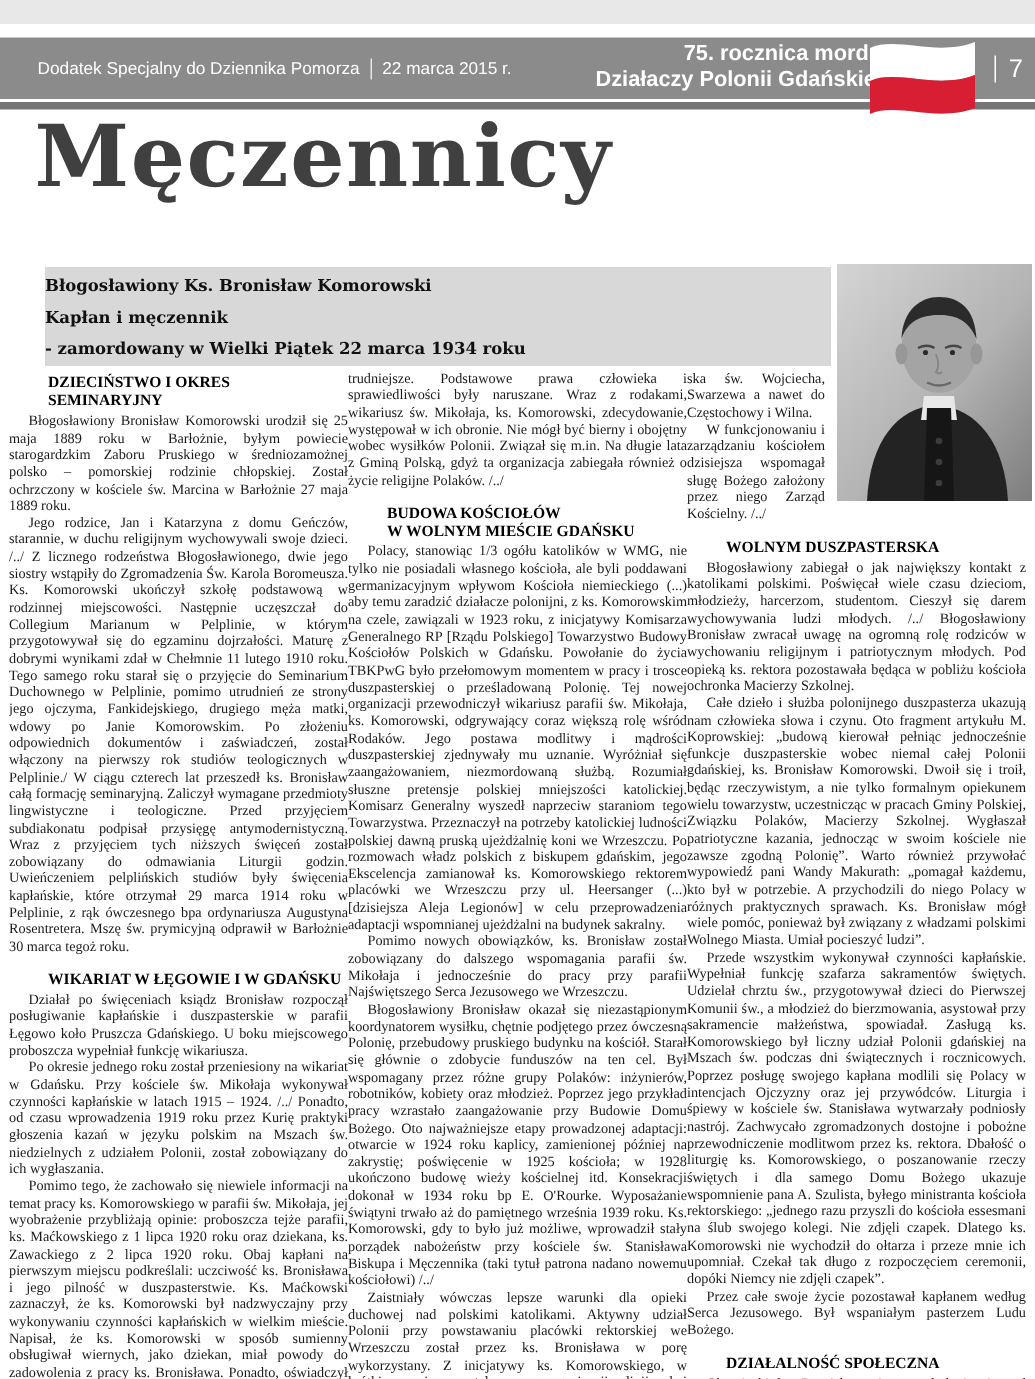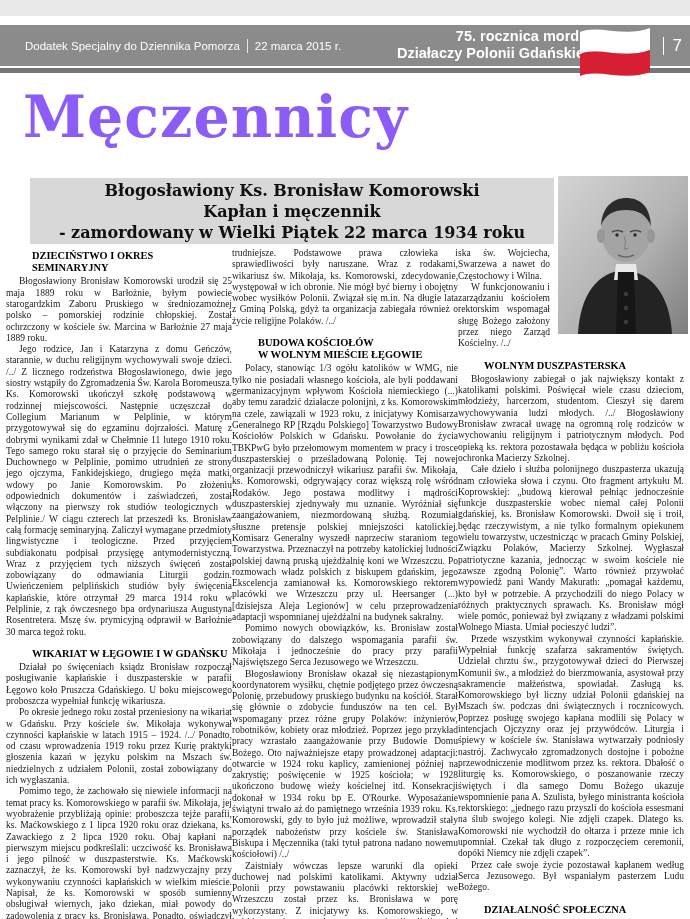--- a/index.html
+++ b/index.html
@@ -34,30 +34,30 @@
   }
   .flag{ position:absolute; top:8px; left:578px; width:74px; height:52px; }
   .pageno{
     position:absolute; top:18px; right:8px; height:24px;
     display:flex; align-items:center;
     font-family:"Liberation Sans", sans-serif; font-size:17px; color:#ffffff;
   }
   .pageno .bar{ display:inline-block; width:1px; height:18px; background:#ffffff; margin-right:9px; }
   
   .headline{
-    position:absolute; top:72px; left:23px; margin:0;
+    position:absolute; top:60px; left:23px; margin:0;
     font-family:"DejaVu Serif", serif; font-weight:bold;
-    font-size:57px; line-height:1; color:#8b5cf6; letter-spacing:1px;
+    font-size:57px; line-height:1; color:#404040; letter-spacing:1px;
   }
   
   .subhead{
     position:absolute; top:162px; left:30px; width:524px; height:66px;
     background:#d8d8d8; display:flex; flex-direction:column; justify-content:center;
-    text-align:center; font-family:"DejaVu Serif", serif; font-weight:bold;
-    font-size:16px; line-height:21px; color:#101010;
+    text-align:left; font-family:"DejaVu Serif", serif; font-weight:bold;
+    font-size:11px; line-height:21px; color:#101010;
   }
   
   .photo{
     position:absolute; top:160px; left:558px; width:130px; height:158px;
     filter:grayscale(1); overflow:hidden; background:#bdbdbd;
   }
   .photo svg{display:block;}
   
   .columns{
     position:absolute; top:232px; left:6px; right:6px; bottom:0;
@@ -148,30 +148,30 @@
         <p class="indent">Błogosławiony Bronisław Komorowski urodził się 25 maja 1889 roku w Barłożnie, byłym powiecie starogardzkim Zaboru Pruskiego w średniozamożnej polsko – pomorskiej rodzinie chłopskiej. Został ochrzczony w kościele św. Marcina w Barłożnie 27 maja 1889 roku.</p>
         <p class="indent">Jego rodzice, Jan i Katarzyna z domu Geńczów, starannie, w duchu religijnym wychowywali swoje dzieci. /../ Z licznego rodzeństwa Błogosławionego, dwie jego siostry wstąpiły do Zgromadzenia Św. Karola Boromeusza. Ks. Komorowski ukończył szkołę podstawową w rodzinnej miejscowości. Następnie uczęszczał do Collegium Marianum w Pelplinie, w którym przygotowywał się do egzaminu dojrzałości. Maturę z dobrymi wynikami zdał w Chełmnie 11 lutego 1910 roku. Tego samego roku starał się o przyjęcie do Seminarium Duchownego w Pelplinie, pomimo utrudnień ze strony jego ojczyma, Fankidejskiego, drugiego męża matki, wdowy po Janie Komorowskim. Po złożeniu odpowiednich dokumentów i zaświadczeń, został włączony na pierwszy rok studiów teologicznych w Pelplinie./ W ciągu  czterech lat przeszedł ks. Bronisław całą formację seminaryjną. Zaliczył wymagane przedmioty lingwistyczne i teologiczne. Przed przyjęciem subdiakonatu podpisał przysięgę antymodernistyczną.  Wraz z przyjęciem tych niższych święceń został zobowiązany do odmawiania Liturgii godzin. Uwieńczeniem pelplińskich studiów były święcenia kapłańskie, które otrzymał 29 marca 1914 roku w Pelplinie, z rąk ówczesnego bpa ordynariusza Augustyna Rosentretera. Mszę św. prymicyjną odprawił w Barłożnie 30 marca tegoż roku.</p>
         <h3>WIKARIAT W ŁĘGOWIE I W GDAŃSKU</h3>
         <p class="indent">Działał po święceniach ksiądz Bronisław rozpoczął posługiwanie kapłańskie i duszpasterskie w parafii Łęgowo koło Pruszcza Gdańskiego. U boku miejscowego proboszcza wypełniał funkcję wikariusza.</p>
         <p class="indent">Po okresie jednego roku został przeniesiony na wikariat w Gdańsku. Przy kościele św. Mikołaja wykonywał czynności kapłańskie w latach 1915 – 1924. /../ Ponadto, od czasu wprowadzenia 1919 roku przez Kurię praktyki głoszenia kazań w języku polskim na Mszach św. niedzielnych z udziałem Polonii, został zobowiązany do ich wygłaszania.</p>
         <p class="indent">Pomimo tego, że zachowało się niewiele informacji na temat pracy ks. Komorowskiego w parafii św. Mikołaja, jej wyobrażenie przybliżają opinie: proboszcza tejże parafii, ks. Maćkowskiego z 1 lipca 1920 roku oraz dziekana, ks. Zawackiego z 2 lipca 1920 roku. Obaj kapłani na pierwszym miejscu podkreślali: uczciwość ks. Bronisława i jego pilność w duszpasterstwie. Ks. Maćkowski zaznaczył, że ks. Komorowski był nadzwyczajny przy wykonywaniu czynności kapłańskich w wielkim mieście. Napisał, że ks. Komorowski w sposób sumienny obsługiwał wiernych, jako dziekan, miał powody do zadowolenia z pracy ks. Bronisława. Ponadto, oświadczył że, podczas swej sześcioletniej służby w dekanacie, prowadził przykładne życie.</p>
       </div>
     <div class="col" id="col-1">
         <p>trudniejsze. Podstawowe prawa człowieka i sprawiedliwości były naruszane. Wraz z rodakami, wikariusz św. Mikołaja, ks. Komorowski, zdecydowanie, występował w ich obronie. Nie mógł być bierny i obojętny  wobec wysiłków Polonii. Związał się m.in. Na długie lata z Gminą Polską, gdyż ta organizacja zabiegała również o życie religijne Polaków. /../</p>
         <h3>BUDOWA KOŚCIOŁÓW
-W WOLNYM MIEŚCIE ŁĘGOWIE</h3>
+W WOLNYM MIEŚCIE GDAŃSKU</h3>
         <p class="indent">Polacy, stanowiąc 1/3 ogółu katolików w WMG, nie tylko nie posiadali własnego kościoła, ale byli poddawani germanizacyjnym wpływom Kościoła niemieckiego (...) aby temu zaradzić działacze polonijni, z ks. Komorowskim na czele, zawiązali w 1923 roku, z inicjatywy Komisarza Generalnego RP [Rządu Polskiego] Towarzystwo Budowy Kościołów Polskich w Gdańsku. Powołanie do życia TBKPwG było przełomowym momentem w pracy i trosce duszpasterskiej o prześladowaną Polonię. Tej nowej organizacji przewodniczył wikariusz parafii św. Mikołaja, ks. Komorowski, odgrywający coraz większą rolę wśród Rodaków. Jego postawa modlitwy i mądrości duszpasterskiej zjednywały mu uznanie. Wyróżniał się zaangażowaniem, niezmordowaną służbą. Rozumiał słuszne pretensje polskiej mniejszości katolickiej. Komisarz Generalny wyszedł naprzeciw staraniom tego Towarzystwa. Przeznaczył na potrzeby katolickiej ludności polskiej dawną pruską ujeżdżalnię koni we Wrzeszczu. Po rozmowach władz polskich z biskupem gdańskim, jego Ekscelencja zamianował ks. Komorowskiego rektorem placówki we Wrzeszczu przy ul. Heersanger (...) [dzisiejsza Aleja Legionów] w celu przeprowadzenia adaptacji wspomnianej ujeżdżalni na budynek sakralny.</p>
         <p class="indent">Pomimo nowych obowiązków, ks. Bronisław został zobowiązany do dalszego wspomagania parafii św. Mikołaja i jednocześnie do pracy przy parafii Najświętszego Serca Jezusowego we Wrzeszczu.</p>
         <p class="indent">Błogosławiony Bronisław okazał się niezastąpionym koordynatorem wysiłku, chętnie podjętego przez ówczesną Polonię, przebudowy pruskiego budynku na kościół. Starał się głównie o zdobycie funduszów na ten cel. Był wspomagany przez różne grupy Polaków: inżynierów, robotników, kobiety oraz młodzież. Poprzez jego przykład pracy wzrastało zaangażowanie przy Budowie Domu Bożego. Oto najważniejsze etapy prowadzonej adaptacji: otwarcie w 1924 roku kaplicy, zamienionej później na zakrystię; poświęcenie w 1925 kościoła; w 1928 ukończono budowę wieży kościelnej itd. Konsekracji dokonał w 1934 roku bp E. O'Rourke. Wyposażanie świątyni trwało aż do pamiętnego września 1939 roku. Ks. Komorowski, gdy to było już możliwe, wprowadził stały porządek nabożeństw przy kościele św. Stanisława Biskupa i Męczennika (taki tytuł patrona nadano nowemu kościołowi) /../</p>
         <p class="indent">Zaistniały wówczas lepsze warunki dla opieki duchowej nad polskimi katolikami. Aktywny udział Polonii przy powstawaniu placówki rektorskiej we Wrzeszczu został przez ks. Bronisława w porę wykorzystany. Z inicjatywy ks. Komorowskiego, w krótkim czasie, powstało szereg organizacji religijnych i religijno – narodowych. Podczas spotkań tych organizacji nie mogło zabraknąć modlitwy i śpiewu religijnego. Działał  przy kościele św. Stanisława chór parafialny – prowadzony przez prof. Tylewskiego. Organizowano stałe pielgrzymki do Gdań-</p>
       </div>
     <div class="col" id="col-2">
       <div class="wrap-spacer"></div>
     <p>ska św. Wojciecha, Swarzewa a nawet do Częstochowy i Wilna.</p>
-        <p class="indent">W funkcjonowaniu i zarządzaniu kościołem rektorskim wspomagał sługę Bożego założony przez niego Zarząd Kościelny. /../</p>
+        <p class="indent">W funkcjonowaniu i zarządzaniu kościołem dzisiejsza wspomagał sługę Bożego założony przez niego Zarząd Kościelny. /../</p>
         <h3>WOLNYM DUSZPASTERSKA</h3>
         <p class="indent">Błogosławiony zabiegał o jak największy kontakt z katolikami polskimi. Poświęcał wiele czasu dzieciom, młodzieży, harcerzom, studentom. Cieszył się darem wychowywania ludzi młodych. /../ Błogosławiony Bronisław zwracał uwagę na ogromną rolę rodziców w wychowaniu religijnym i patriotycznym młodych. Pod opieką ks. rektora pozostawała będąca w pobliżu kościoła ochronka Macierzy Szkolnej.</p>
         <p class="indent">Całe dzieło i służba polonijnego duszpasterza ukazują nam człowieka słowa i czynu. Oto fragment artykułu M. Koprowskiej: „budową kierował pełniąc jednocześnie funkcje duszpasterskie wobec niemal całej Polonii gdańskiej, ks. Bronisław Komorowski. Dwoił się i troił, będąc rzeczywistym, a nie tylko formalnym opiekunem wielu towarzystw, uczestnicząc w pracach Gminy Polskiej, Związku Polaków, Macierzy Szkolnej. Wygłaszał patriotyczne kazania, jednocząc w swoim kościele nie zawsze zgodną Polonię”. Warto również przywołać wypowiedź pani Wandy Makurath: „pomagał każdemu, kto był w potrzebie. A przychodzili do niego Polacy w różnych praktycznych sprawach. Ks. Bronisław mógł wiele pomóc, ponieważ był związany z władzami polskimi Wolnego Miasta. Umiał pocieszyć ludzi”.</p>
         <p class="indent">Przede wszystkim wykonywał czynności kapłańskie. Wypełniał funkcję szafarza sakramentów świętych. Udzielał chrztu św., przygotowywał dzieci do Pierwszej Komunii św., a młodzież do bierzmowania, asystował przy sakramencie małżeństwa, spowiadał. Zasługą ks. Komorowskiego był liczny udział Polonii gdańskiej na Mszach św. podczas dni świątecznych i rocznicowych. Poprzez posługę swojego kapłana modlili się Polacy w intencjach Ojczyzny oraz jej przywódców. Liturgia i śpiewy w kościele św. Stanisława wytwarzały podniosły nastrój. Zachwycało zgromadzonych dostojne i pobożne przewodniczenie modlitwom przez ks. rektora. Dbałość o liturgię ks. Komorowskiego, o poszanowanie rzeczy świętych i dla samego Domu Bożego ukazuje wspomnienie pana A. Szulista, byłego ministranta kościoła rektorskiego: „jednego razu przyszli do kościoła essesmani na ślub swojego kolegi. Nie zdjęli czapek. Dlatego ks. Komorowski nie wychodził do ołtarza i przeze mnie ich upomniał. Czekał tak długo z rozpoczęciem ceremonii, dopóki Niemcy nie zdjęli czapek”.</p>
         <p class="indent">Przez całe swoje życie pozostawał kapłanem według Serca Jezusowego. Był wspaniałym pasterzem Ludu Bożego.</p>
         <h3>DZIAŁALNOŚĆ SPOŁECZNA</h3>
         <p class="indent">Obowiązki ks. Bronisława, jego pochylanie się nad człowiekiem nie zamykały się jedynie do funkcji rektora kościoła św. Stanisława. Ks. Komorowski utrzymywał wszechstronne stosunki z Polonią gdańską. Obecność kapłana w życiu społecznym nie przeszkadzała Polakom. Ona była okazją do uczenia się chrześcijańskich postawy i służby oraz modlitwy. Mianowano go w 1925 roku delega-</p>
       </div>
   </main>
 

